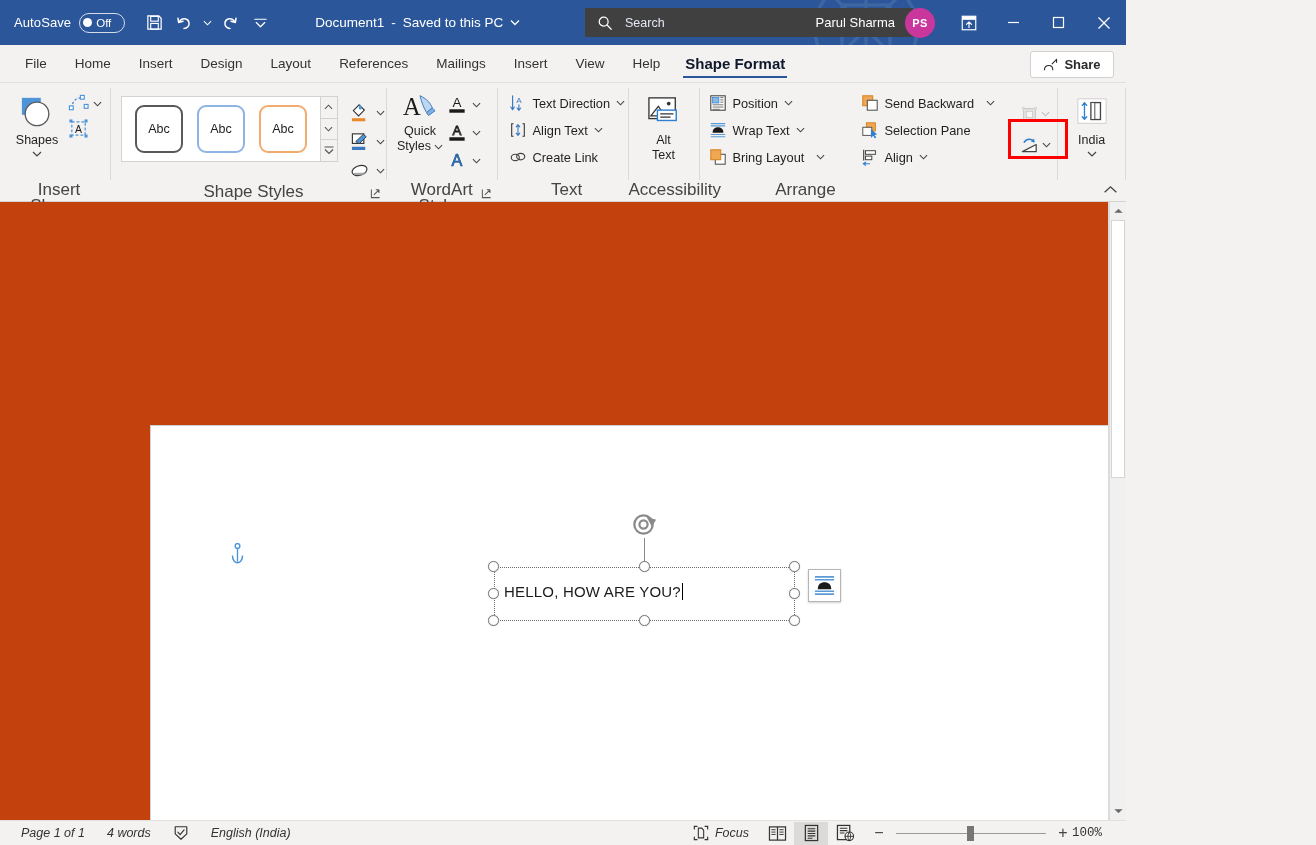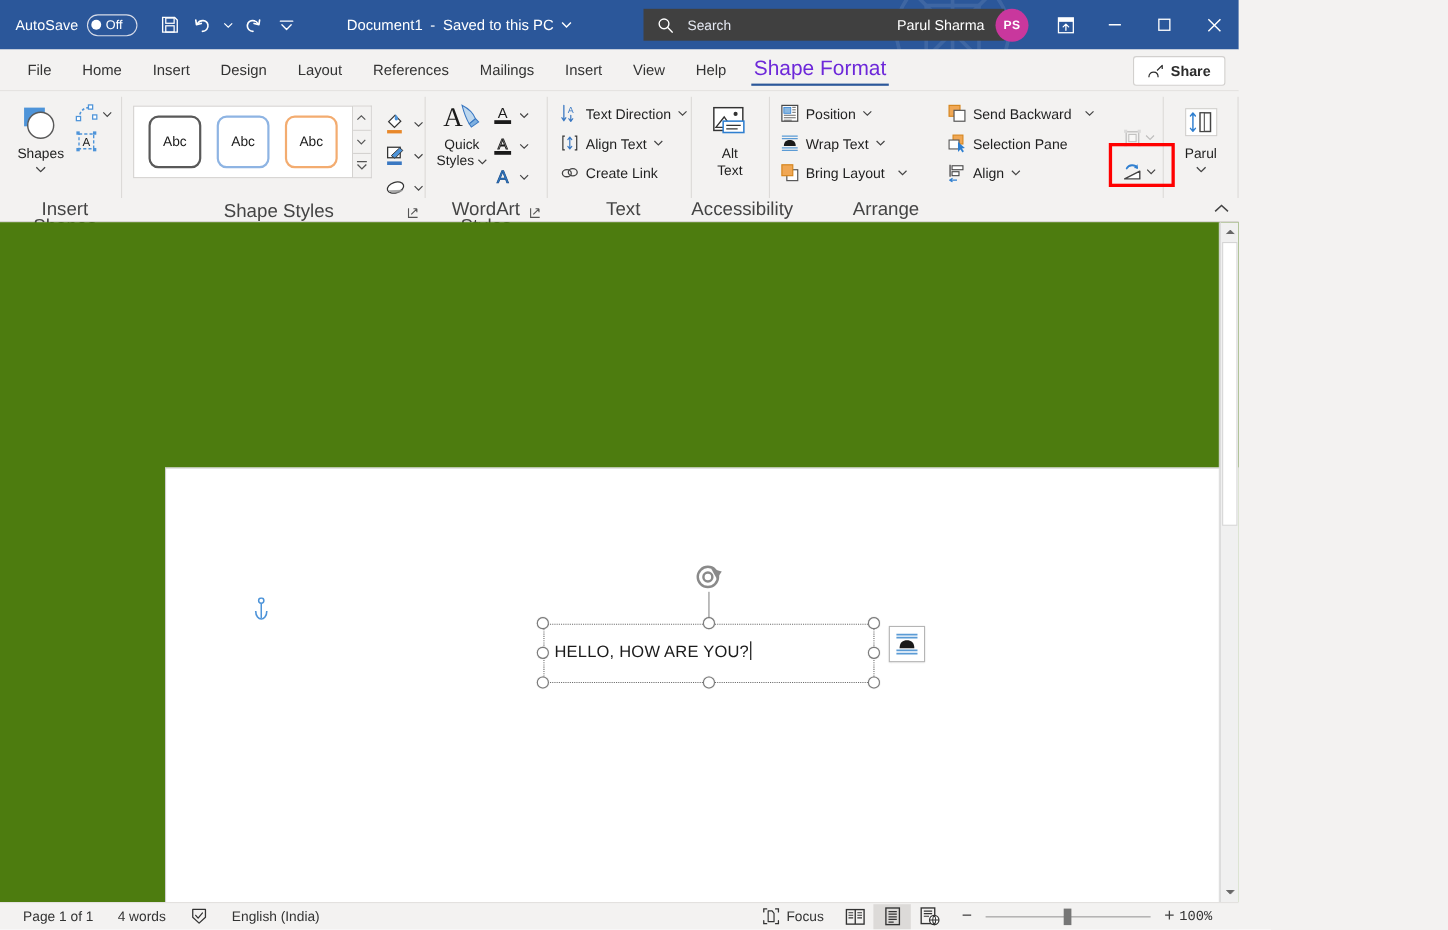--- a/index.html
+++ b/index.html
@@ -64,21 +64,21 @@
   
   .tabstrip{
     height:38px; background:#f3f2f1; display:flex; align-items:flex-end; flex:none;
     position:relative; border-bottom:1px solid #e1dfdd;
   }
   .tabs{ display:flex; align-items:center; height:38px; padding-left:12px; gap:2px;}
   .tab{
     padding:0 13px; height:34px; display:flex; align-items:center; font-size:13.5px;
     color:#333; position:relative; white-space:nowrap; cursor:default;
   }
-  .tab.active{ color:#6d28d9; font-weight:normal; font-size:19px; padding:0 10px;}
+  .tab.active{ color:#0f172a; font-weight:bold; font-size:15px; padding:0 10px;}
   .tab.active:after{
     content:""; position:absolute; left:8px; right:8px; bottom:2px; height:2.5px; background:#2b579a;
   }
   .share-btn{
     position:absolute; right:12px; bottom:4px; height:27px; min-width:84px;
     border:1px solid #d2d0ce; background:#fff; border-radius:3px;
     display:flex; align-items:center; justify-content:center; gap:6px;
     font-size:13px; font-weight:bold; color:#2b2b2b; padding:0 11px;
   }
 
@@ -145,38 +145,38 @@
 
   
   .g-text{ width:130px; padding-left:8px;}
   .txtcol{ display:flex; flex-direction:column; gap:1px; padding-top:2px;}
 
   
   .g-access{ width:70px;}
 
   
   .g-arrange{ width:375px; padding-left:6px;}
-  .arrange-inner{ display:flex; align-items:flex-end; gap:4px;}
+  .arrange-inner{ display:flex; align-items:center; gap:4px;}
   .arr-col{ display:flex; flex-direction:column; gap:1px; padding-top:2px;}
   .rotate-wrap{ position:relative; padding-top:2px; display:flex; flex-direction:column; gap:4px; margin-left:4px;}
   .grp-btn{ width:40px; height:26px; display:flex; align-items:center; justify-content:center; gap:2px; opacity:.42;}
   .rotate-btn{ width:40px; height:28px; display:flex; align-items:center; justify-content:center; gap:2px;}
   .redbox{
     position:absolute; left:-7px; top:20px; width:60px; height:40px;
     border:3px solid #ff0000; pointer-events:none;
   }
 
   
   .g-size{ width:70px;}
 
   .collapse-ribbon{ position:absolute; right:8px; bottom:4px; }
 
   
   .docarea{
-    flex:1; background:#4d7c0f; position:relative; overflow:hidden;
+    flex:1; background:#c2410c; position:relative; overflow:hidden;
   }
   .page{
     position:absolute; left:150px; top:223px; width:990px; height:597px;
     background:#fff; border:1px solid #d0d0d0; box-shadow:0 0 0 0 rgba(0,0,0,0);
   }
   .anchor{ position:absolute; left:230px; top:341px; }
 
   .shape-sel{ position:absolute; left:494px; top:365px; width:301px; height:54px;}
   .shape-box{
     position:absolute; left:0; top:0; width:301px; height:54px;
@@ -213,21 +213,21 @@
   .docarea-rightstrip{
     position:absolute; right:17px; top:0; bottom:0; width:1px; background:#dadada;
   }
 
   
   .statusbar{
     height:25px; background:#f3f2f1; flex:none; display:flex; align-items:center;
     font-size:12.5px; color:#333; border-top:1px solid #e3e1df; position:relative;
   }
   .sb-left{ display:flex; align-items:center; gap:0; padding-left:10px;}
-  .sb-item{ padding:0 11px; height:25px; display:flex; align-items:center; gap:6px; white-space:nowrap;}
+  .sb-item{ padding:0 11px; height:25px; display:flex; align-items:center; gap:6px; white-space:nowrap;font-style:italic;}
   .sb-right{ position:absolute; right:8px; display:flex; align-items:center; gap:0;}
   .viewbtn{ width:34px; height:23px; display:flex; align-items:center; justify-content:center;}
   .viewbtn.active{ background:#dcdad8;}
   .zoom-wrap{ display:flex; align-items:center; gap:8px; margin-left:8px;}
   .zoom-minus,.zoom-plus{ width:18px; display:flex; align-items:center; justify-content:center; font-size:16px; color:#444;}
   .zoom-track{ width:150px; height:25px; position:relative; display:flex; align-items:center;}
   .zoom-line{ position:absolute; left:0; right:0; height:1px; background:#9a9a9a;}
   .zoom-thumb{ position:absolute; left:71px; width:7px; height:15px; background:#767676;}
   .zoom-pct{ width:46px; padding-right:6px; font-size:12.5px;font-family:Liberation Mono, monospace;}
 </style>
@@ -736,21 +736,21 @@
       <div class="rgroup-body" style="justify-content:center;">
         <div class="bigbtn">
           <div class="bb-ic">
             <svg width="34" height="32" viewBox="0 0 36 34">
               <rect x="3" y="3" width="30" height="26" fill="#fff" stroke="#cfcdcb" stroke-width="1"></rect>
               <path d="M10 8 V24 M7.6 10 L10 7.2 L12.4 10 M7.6 22 L10 24.8 L12.4 22" fill="none" stroke="#2f7fd0" stroke-width="1.4" stroke-linecap="round" stroke-linejoin="round"></path>
               <rect x="17" y="7" width="10" height="18" fill="#fff" stroke="#444" stroke-width="1.4"></rect>
               <rect x="17" y="7" width="4" height="18" fill="#fff" stroke="#444" stroke-width="1"></rect>
             </svg>
           </div>
-          <div class="bb-lbl">Parul</div>
+          <div class="bb-lbl">India</div>
           <div class="bb-cv">
             <svg width="10" height="6" viewBox="0 0 10 6">
                 <path d="M1 1 L5 5 L9 1" fill="none" stroke="#444" stroke-width="1.2"></path>
               </svg>
           </div>
         </div>
       </div>
       <div class="rgroup-label"></div>
     </div>
     <div class="gsep"></div>

